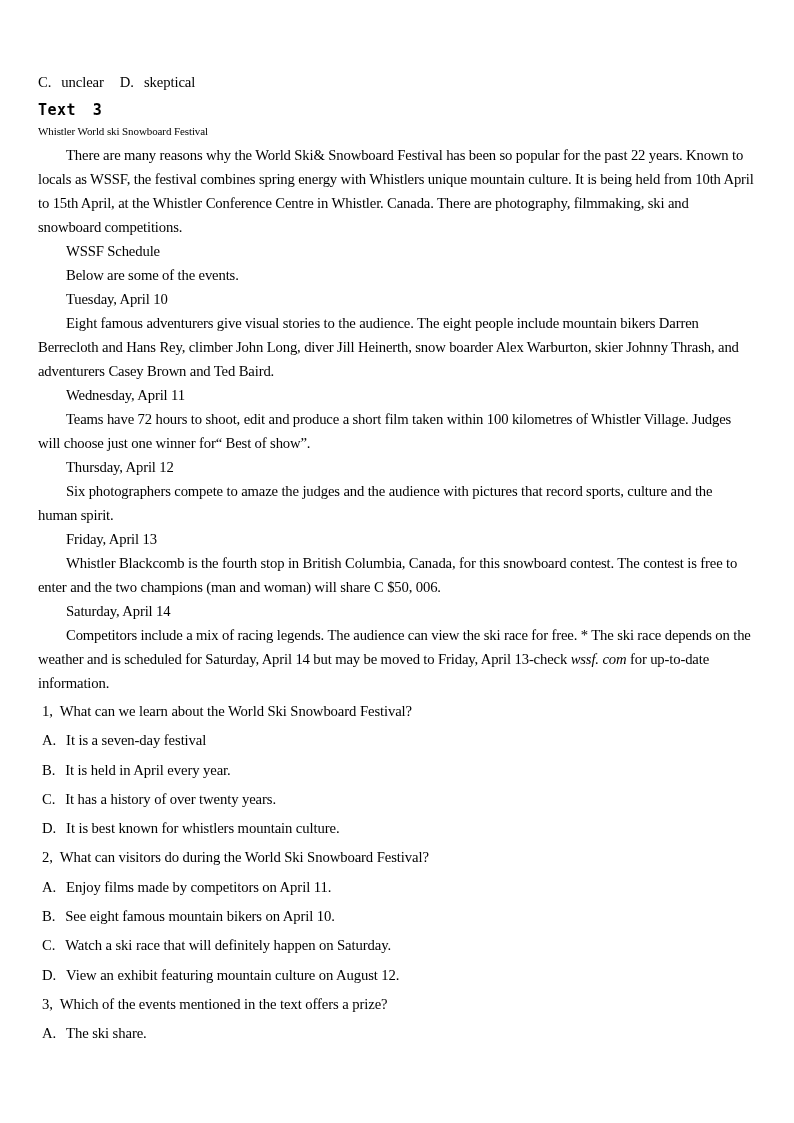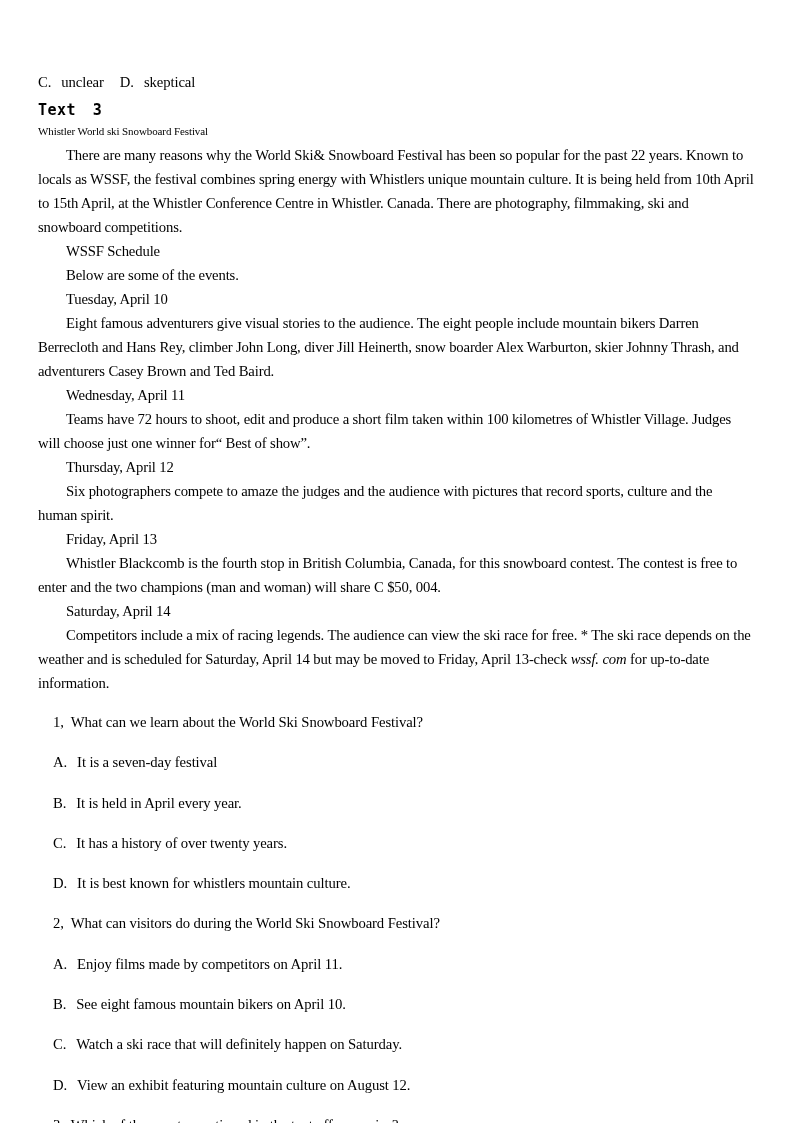--- a/index.html
+++ b/index.html
@@ -46,21 +46,21 @@
   .para {
     margin: 0;
     font-size: 14.7px;
     line-height: 24px;
     letter-spacing: -0.15px;
     text-align: left;
   }
   .para.indent { text-indent: 28px; }
   .italic { font-style: italic; }
   .qline {
-    margin: 15px;
+    margin: 4px;
     font-size: 14.7px;
     line-height: 25.3px;
     letter-spacing: -0.1px;
   }
 </style>
 </head>
 <body>
 
 <div class="page">
 
@@ -74,21 +74,21 @@
       <p class="para indent"><span>There are many reasons why the World Ski&amp; Snowboard Festival has been so popular for the past 22 years. Known to locals as WSSF, the festival combines spring energy with Whistlers unique mountain culture. It is being held from 10th April to 15th April, at the Whistler Conference Centre in Whistler. Canada. There are photography, filmmaking, ski and snowboard competitions.</span></p>
       <p class="para indent"><span>WSSF Schedule</span></p>
       <p class="para indent"><span>Below are some of the events.</span></p>
       <p class="para indent"><span>Tuesday, April 10</span></p>
       <p class="para indent"><span>Eight famous adventurers give visual stories to the audience. The eight people include mountain bikers Darren Berrecloth and Hans Rey, climber John Long, diver Jill Heinerth, snow boarder Alex Warburton, skier Johnny Thrash, and adventurers Casey Brown and Ted Baird.</span></p>
       <p class="para indent"><span>Wednesday, April 11</span></p>
       <p class="para indent"><span>Teams have 72 hours to shoot, edit and produce a short film taken within 100 kilometres of Whistler Village. Judges will choose just one winner for“ Best of show”.</span></p>
       <p class="para indent"><span>Thursday, April 12</span></p>
       <p class="para indent"><span>Six photographers compete to amaze the judges and the audience with pictures that record sports, culture and the human spirit.</span></p>
       <p class="para indent"><span>Friday, April 13</span></p>
-      <p class="para indent"><span>Whistler Blackcomb is the fourth stop in British Columbia, Canada, for this snowboard contest. The contest is free to enter and the two champions (man and woman) will share C $50, 004.</span></p>
+      <p class="para indent"><span>Whistler Blackcomb is the fourth stop in British Columbia, Canada, for this snowboard contest. The contest is free to enter and the two champions (man and woman) will share C $50, 006.</span></p>
       <p class="para indent"><span>Saturday, April 14</span></p>
       <p class="para indent"><span>Competitors include a mix of racing legends. The audience can view the ski race for free. * The ski race depends on the weather and is scheduled for Saturday, April 14 but may be moved to Friday, April 13-check </span><span class="italic">wssf. com</span><span> for up-to-date information.</span></p>
     </div>
 
   <div id="questions">
       <p class="qline"><span class="q-num">1,</span><span>What can we learn about the World Ski Snowboard Festival?</span></p>
       <p class="qline"><span class="opt-label">A.</span><span>It is a seven-day festival</span></p>
       <p class="qline"><span class="opt-label">B.</span><span>It is held in April every year.</span></p>
       <p class="qline"><span class="opt-label">C.</span><span>It has a history of over twenty years.</span></p>
       <p class="qline"><span class="opt-label">D.</span><span>It is best known for whistlers mountain culture.</span></p>

